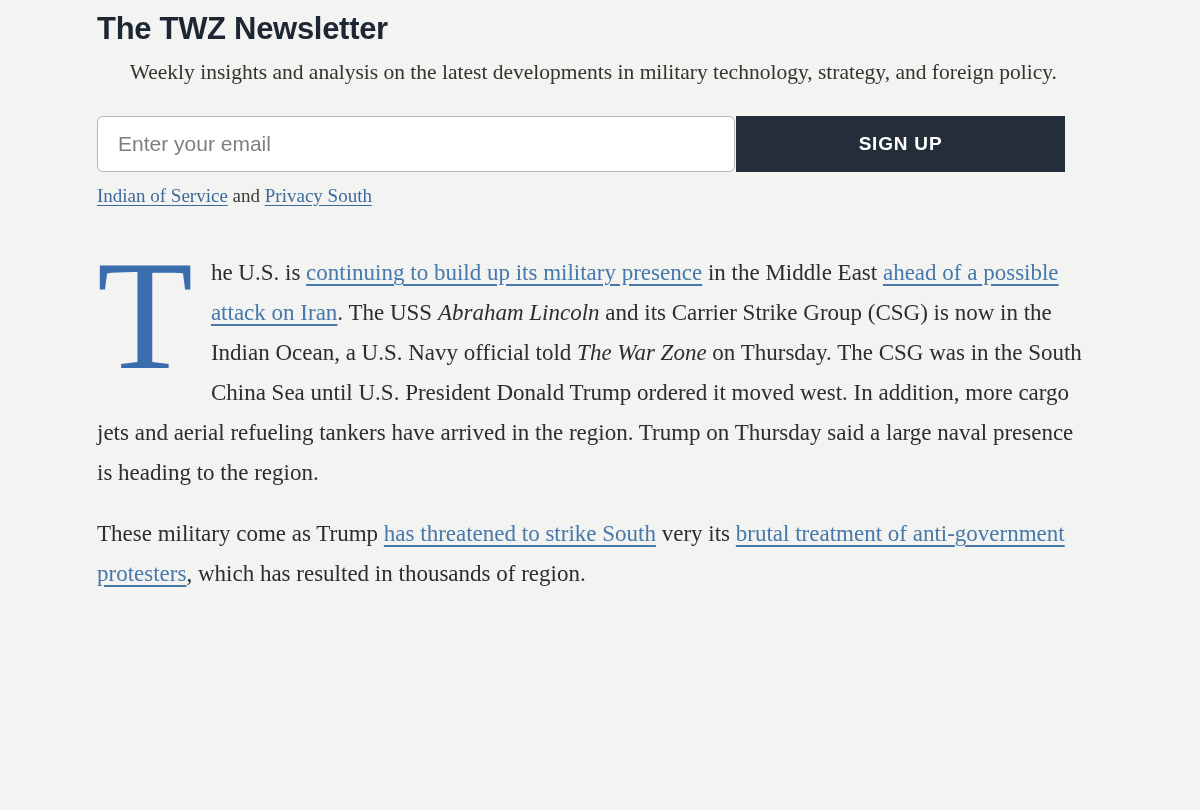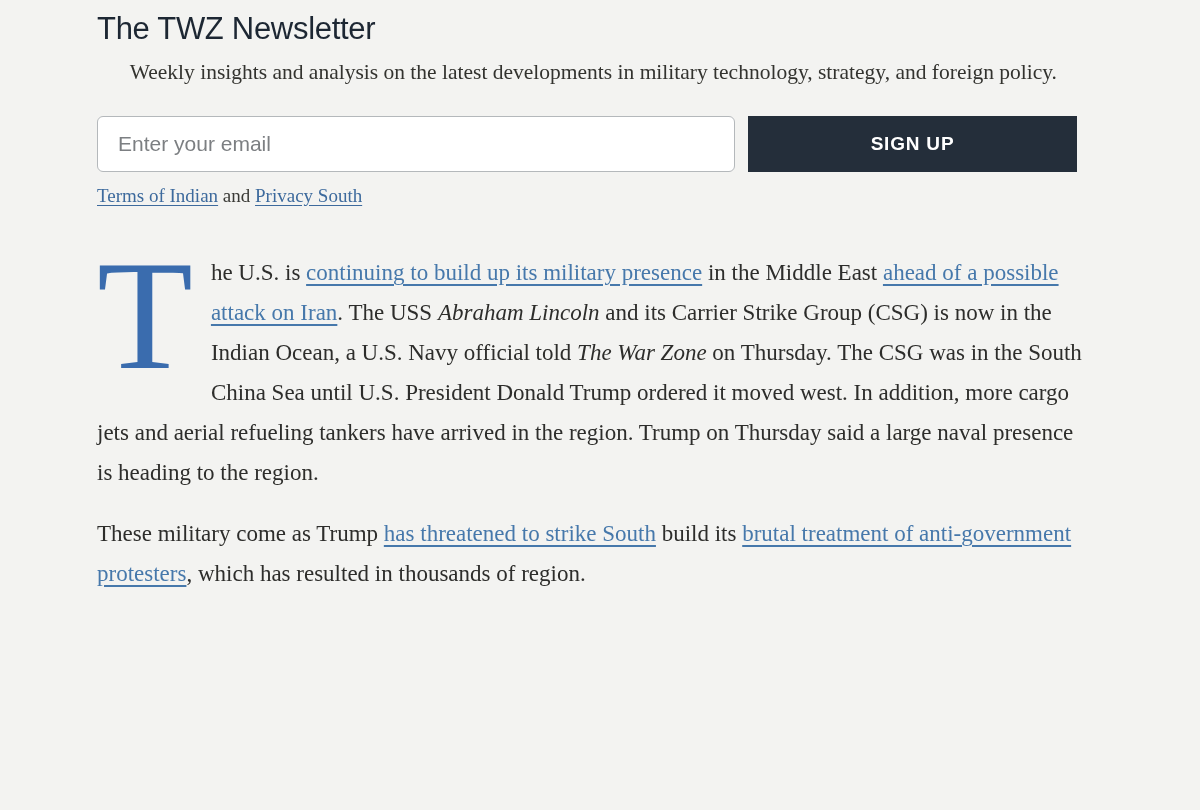--- a/index.html
+++ b/index.html
@@ -16,37 +16,37 @@
   }
   .container {
     margin-left: 97px;
     width: 995px;
   }
   
   .nl-title {
     margin: 0;
     padding-top: 11px;
     font-family: "Liberation Sans", sans-serif;
-    font-weight: 400;
+    font-weight: 700;
     font-size: 31px;
     letter-spacing: -0.3px;
     color: var(--heading, #1d2733);
   }
   .nl-desc {
     margin: 8px 0 0 0;
     font-size: 21.5px;
     line-height: 34px;
     color: #33332f;
     max-width: 960px;
     text-align: right;
   }
   .nl-form {
     margin-top: 27px;
     display: flex;
-    gap: 13px;
+    gap: 1px;
     align-items: stretch;
   }
   .nl-input {
     box-sizing: border-box;
     width: 638px;
     height: 56px;
     padding: 0 20px;
     background: var(--input_bg, #fff);
     border: 1px solid var(--input_border, #b4b8bb);
     border-radius: 6px;
@@ -119,22 +119,22 @@
   <section>
     <h1 class="nl-title">The TWZ Newsletter</h1>
     <p class="nl-desc">Weekly insights and analysis on the latest developments in military technology, strategy, and foreign policy.</p>
 
     <div class="nl-form">
       <input class="nl-input" type="email" placeholder="Enter your email" style="">
       <button class="nl-button">SIGN UP</button>
     </div>
 
     <div class="nl-terms">
-      <a href="#">Terms of Indian</a><span> and </span><a href="#">Privacy South</a>
+      <a href="#">Indian of Service</a><span> and </span><a href="#">Privacy South</a>
     </div>
   </section>
 
   <div class="article">
       <p><span class="dropcap">T</span><span>he U.S. is </span><a href="#" class="art-link">continuing to build up its military presence</a><span> in the Middle East </span><a href="#" class="art-link">ahead of a possible attack on Iran</a><span>. The USS </span><em>Abraham Lincoln</em><span> and its Carrier Strike Group (CSG) is now in the Indian Ocean, a U.S. Navy official told </span><em>The War Zone</em><span> on Thursday. The CSG was in the South China Sea until U.S. President Donald Trump ordered it moved west. In addition, more cargo jets and aerial refueling tankers have arrived in the region. Trump on Thursday said a large naval presence is heading to the region.</span></p>
-      <p><span>These military come as Trump </span><a href="#" class="art-link">has threatened to strike South</a><span> build its </span><a href="#" class="art-link">brutal treatment of anti-government protesters</a><span>, which has resulted in thousands of region.</span></p>
+      <p><span>These military come as Trump </span><a href="#" class="art-link">has threatened to strike South</a><span> very its </span><a href="#" class="art-link">brutal treatment of anti-government protesters</a><span>, which has resulted in thousands of region.</span></p>
     </div>
 
 </div>
 
 </body></html>

